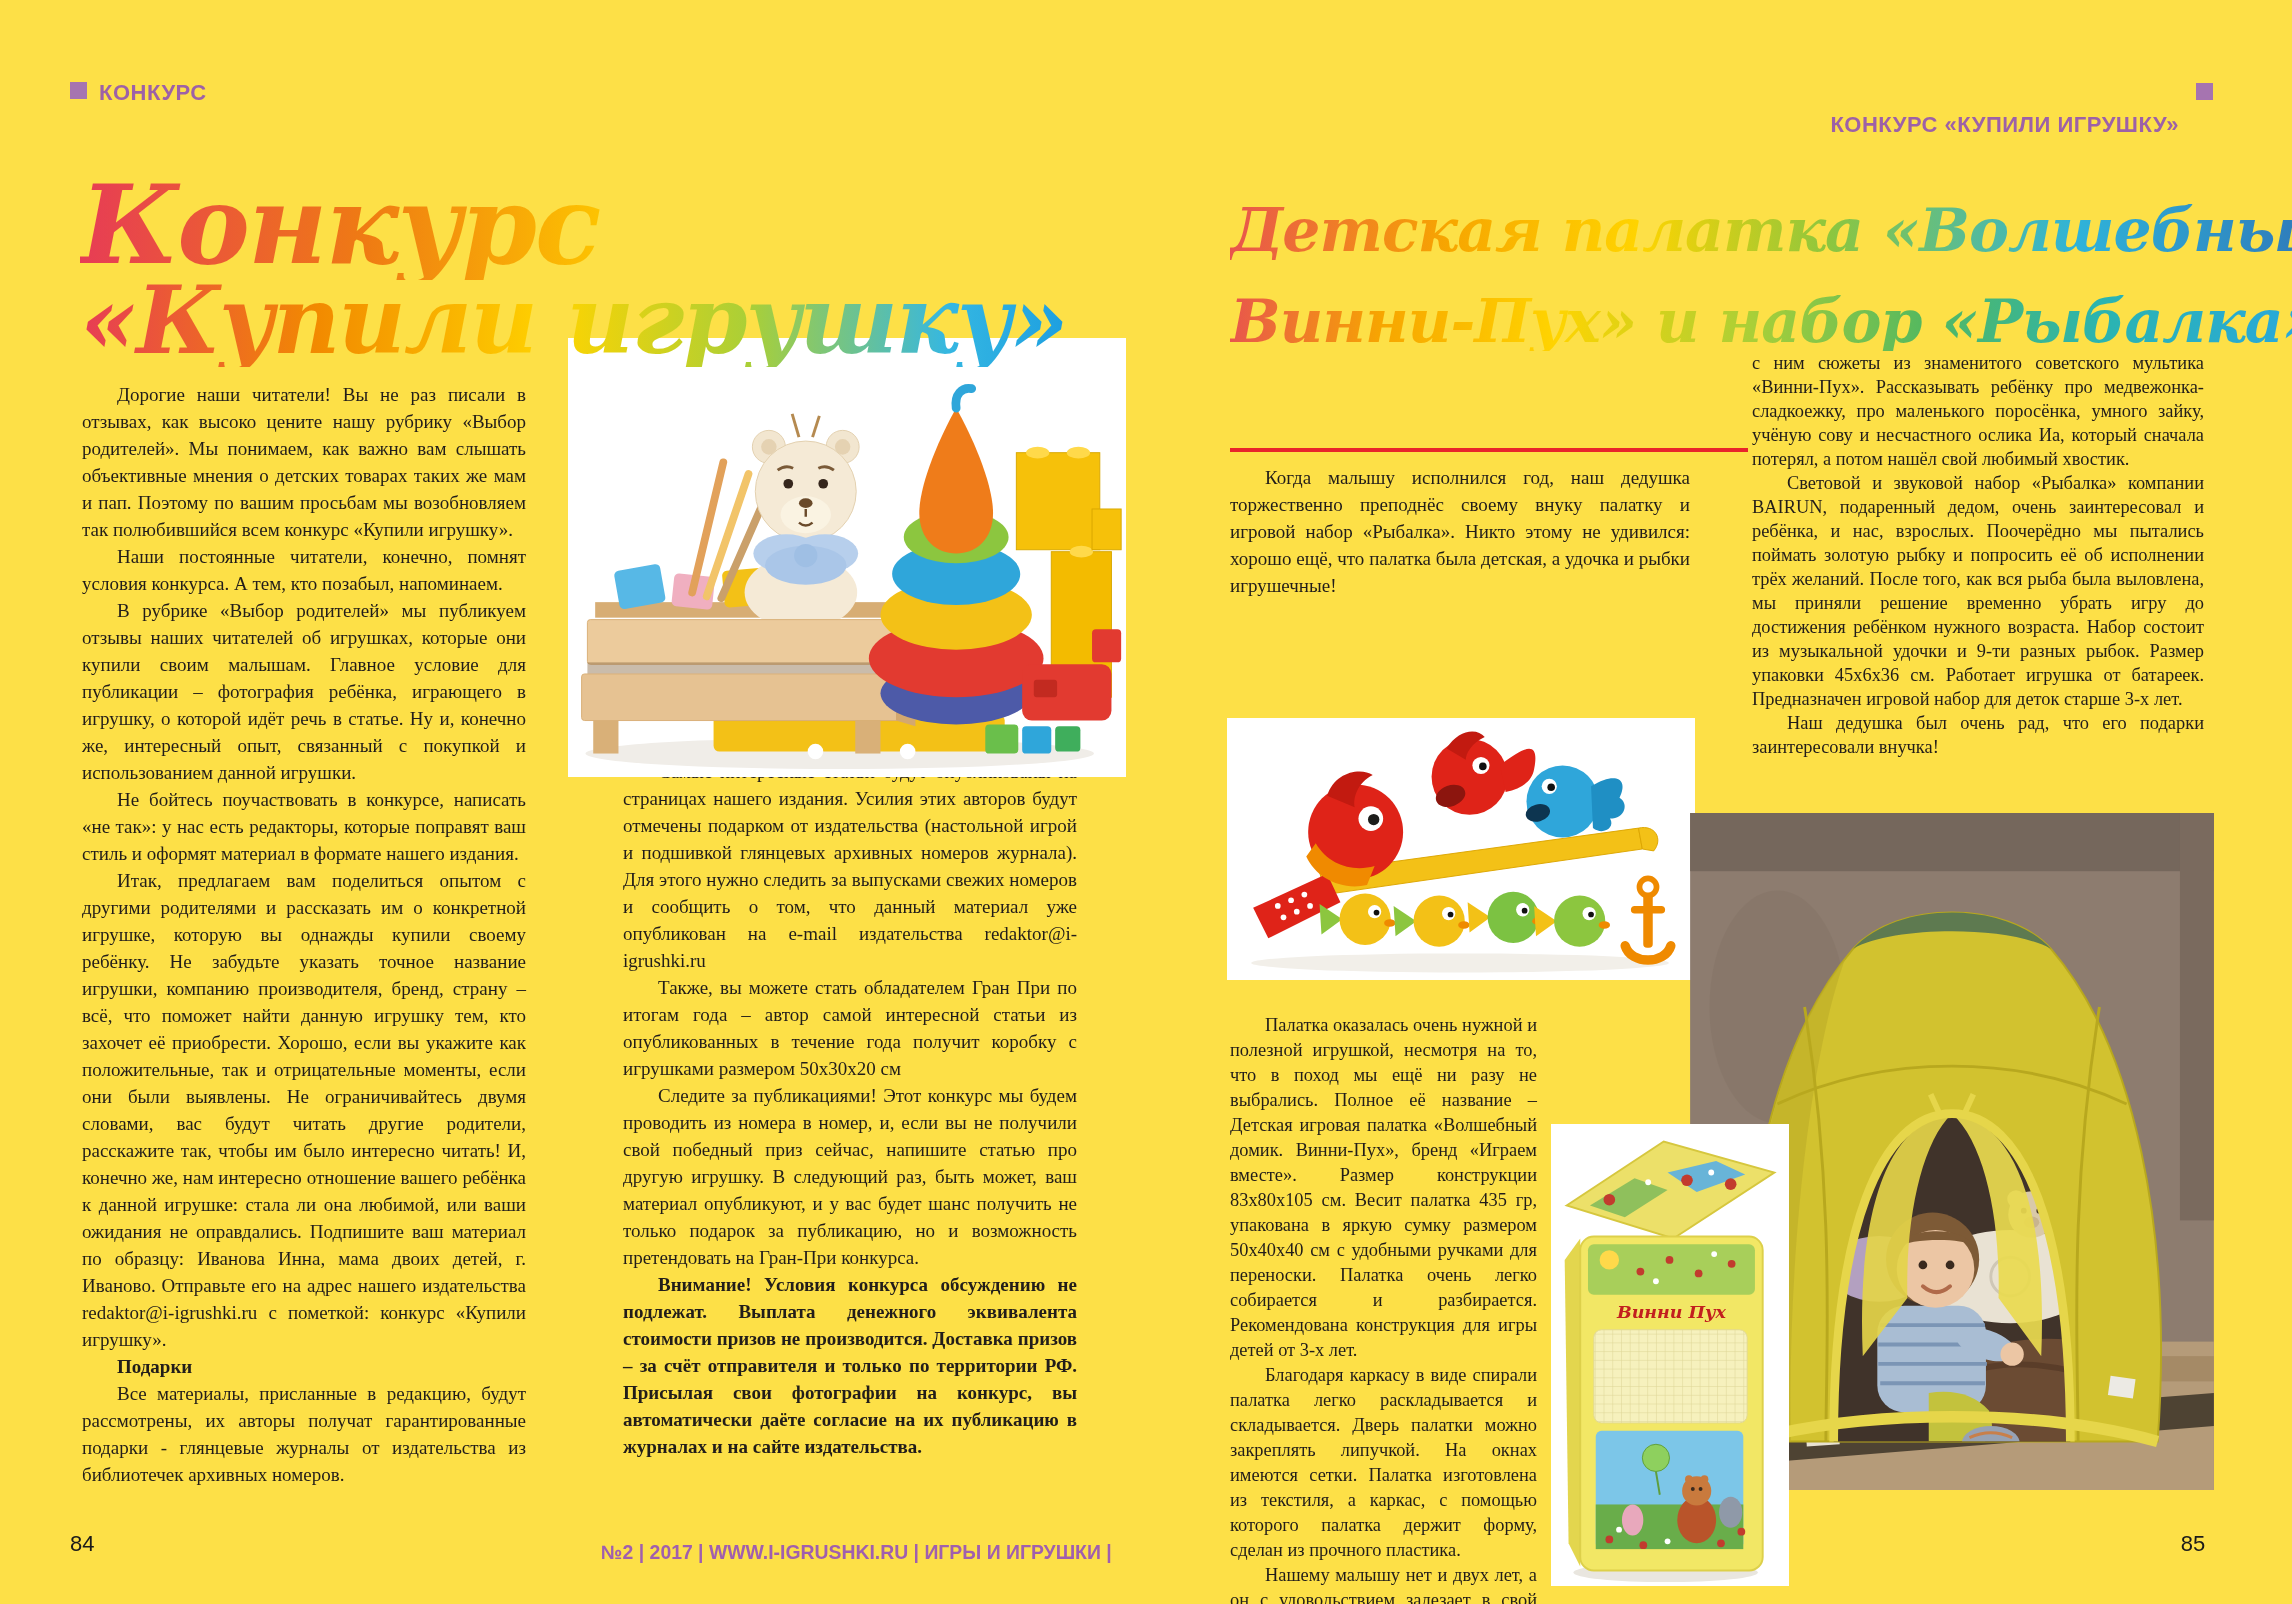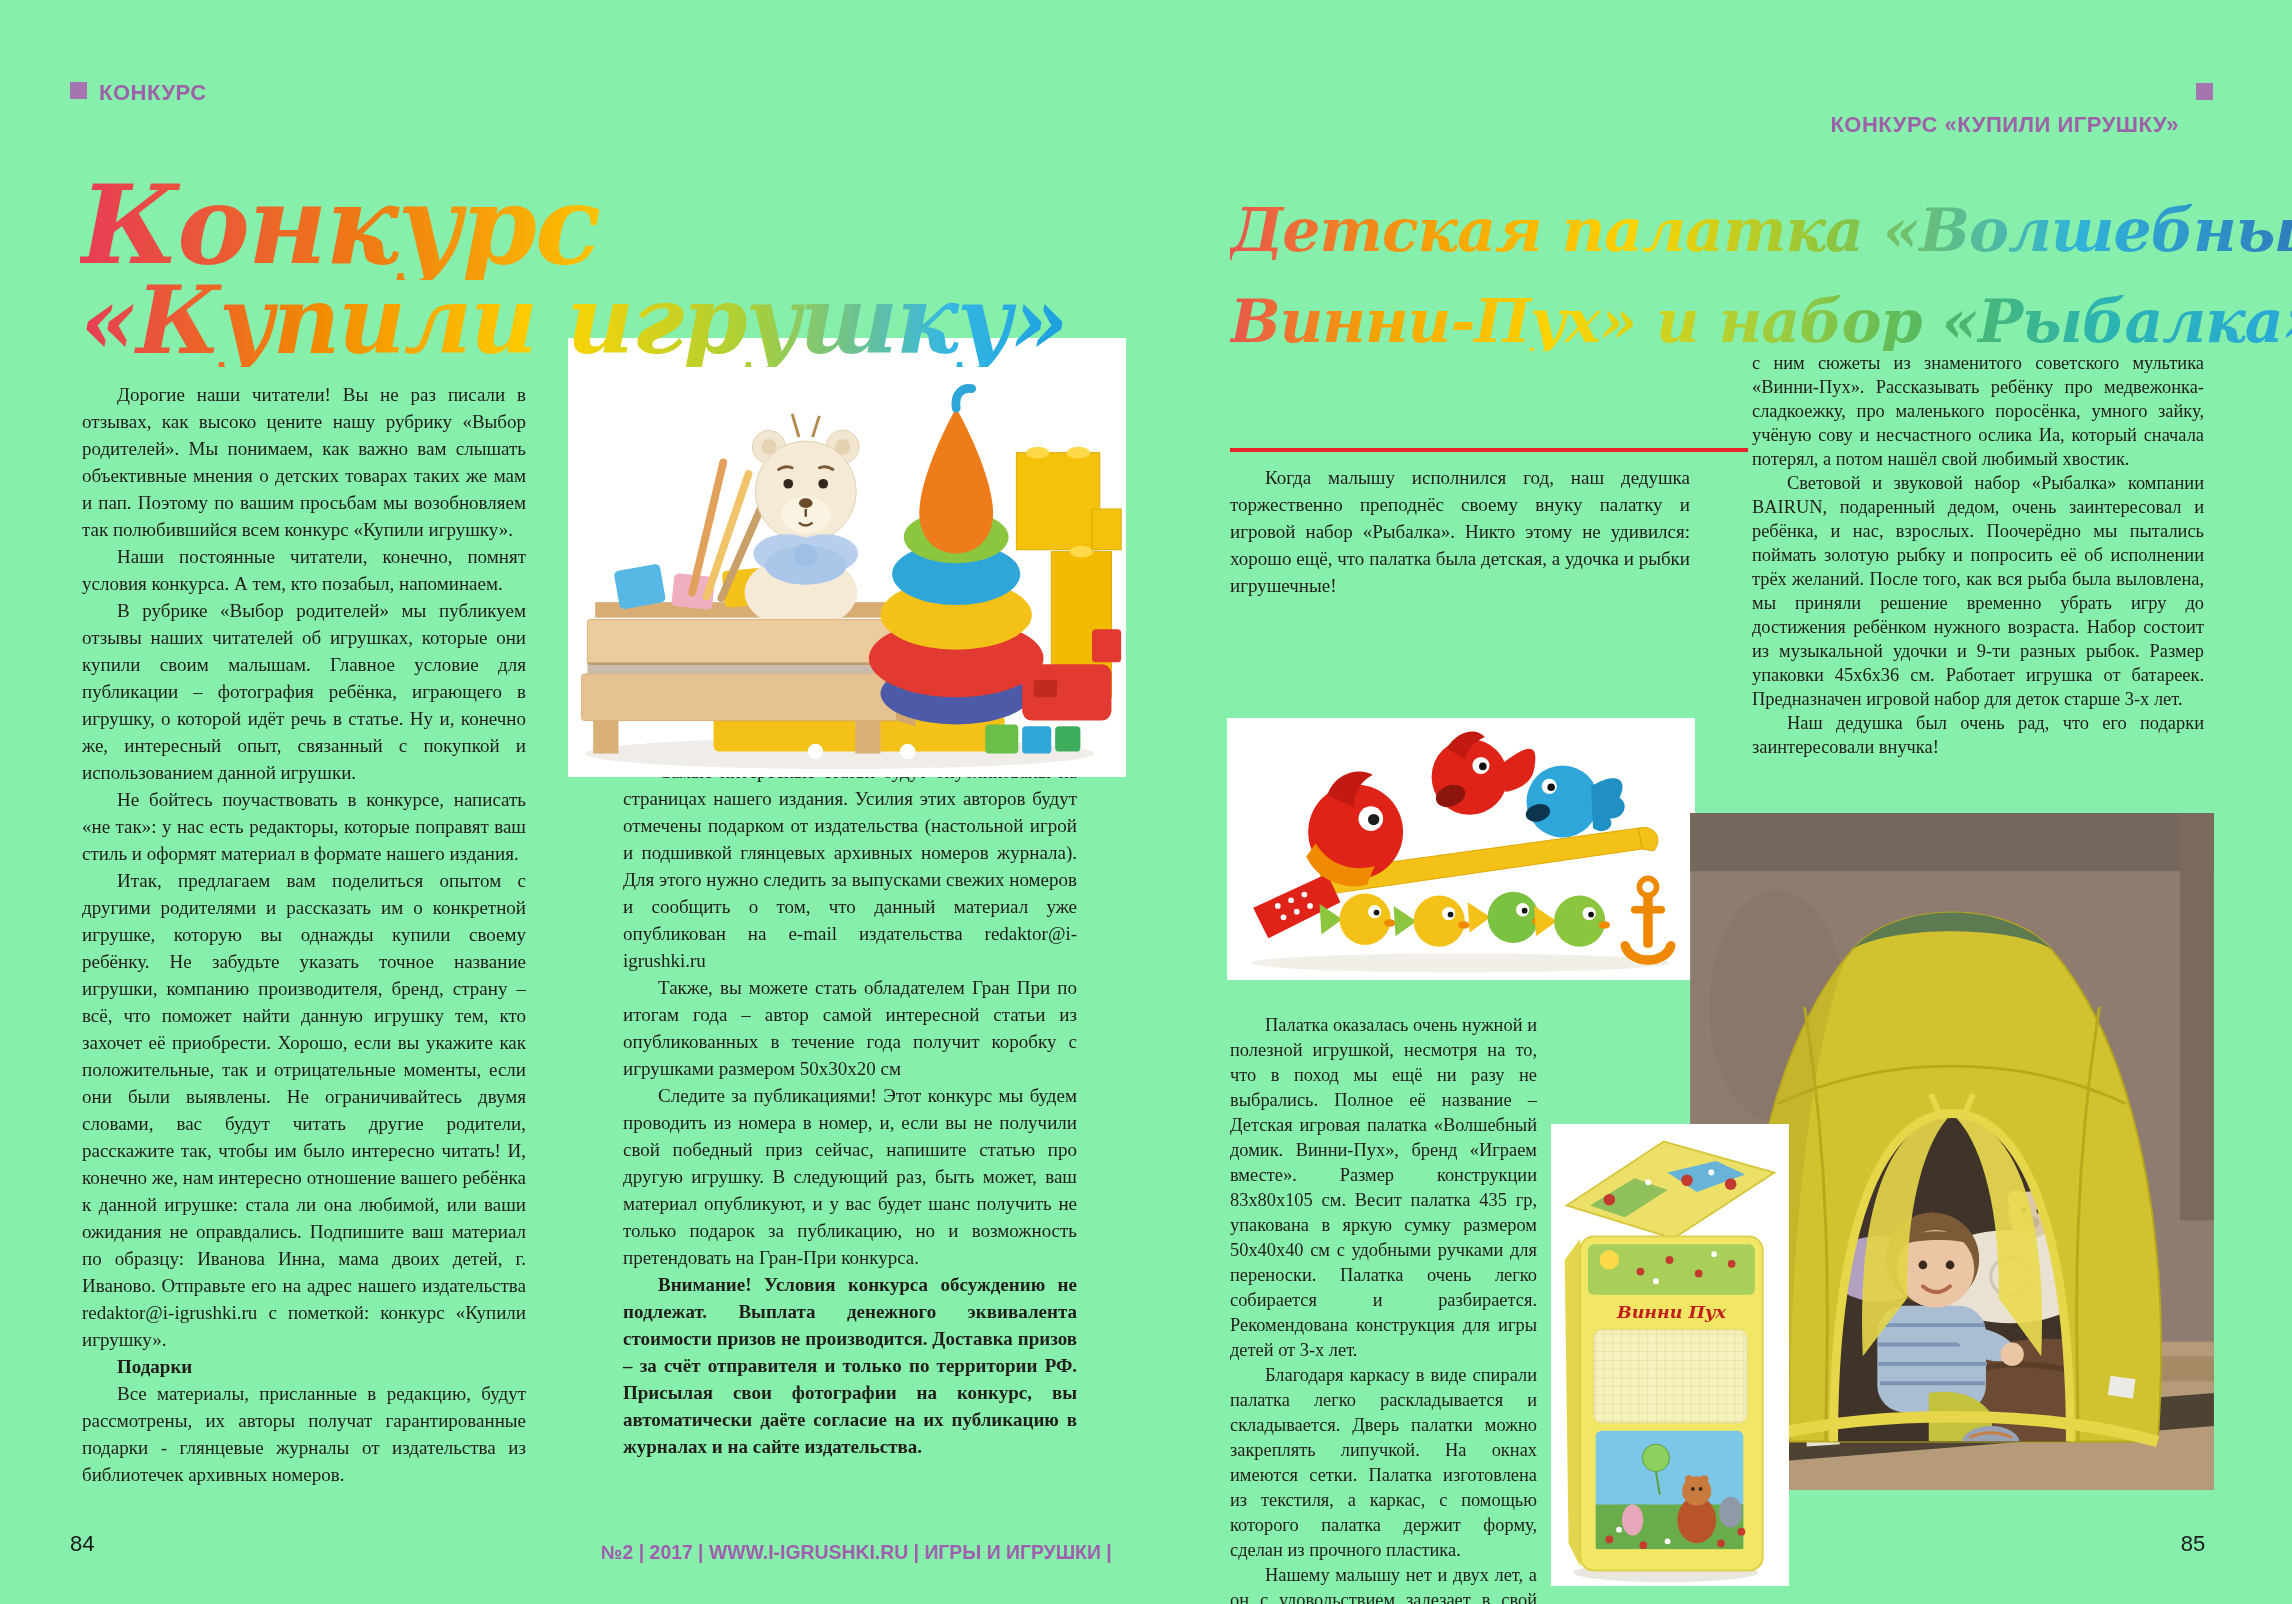--- a/index.html
+++ b/index.html
@@ -1,16 +1,16 @@
 <!DOCTYPE html>
 <html><head>
 <meta charset="utf-8">
 <style>
   html,body{margin:0;padding:0;background:#fff;}
-  #spread{position:relative;width:2292px;height:1604px;background:#86efac;overflow:hidden;
+  #spread{position:relative;width:2292px;height:1604px;background:#fde047;overflow:hidden;
           font-family:"Liberation Serif",serif;color:#221d1a;}
   
   .pheader{position:absolute;top:80px;font-family:"Liberation Sans",sans-serif;font-weight:bold;
            font-size:22px;letter-spacing:0.5px;color:#9d61a7;white-space:nowrap;}
   .sq{position:absolute;width:16.5px;height:16.5px;background:#a674b0;}
   .pagenum{position:absolute;top:1531px;font-family:"Liberation Sans",sans-serif;font-weight:normal;
            font-size:22px;color:#1a1a1a;}
   .footer-center{position:absolute;top:1533px;left:601px;width:454px;text-align:center;
            font-family:"Liberation Sans",sans-serif;font-weight:bold;font-size:19.4px;color:#a05fae;white-space:nowrap;margin-top:8px;}
   

